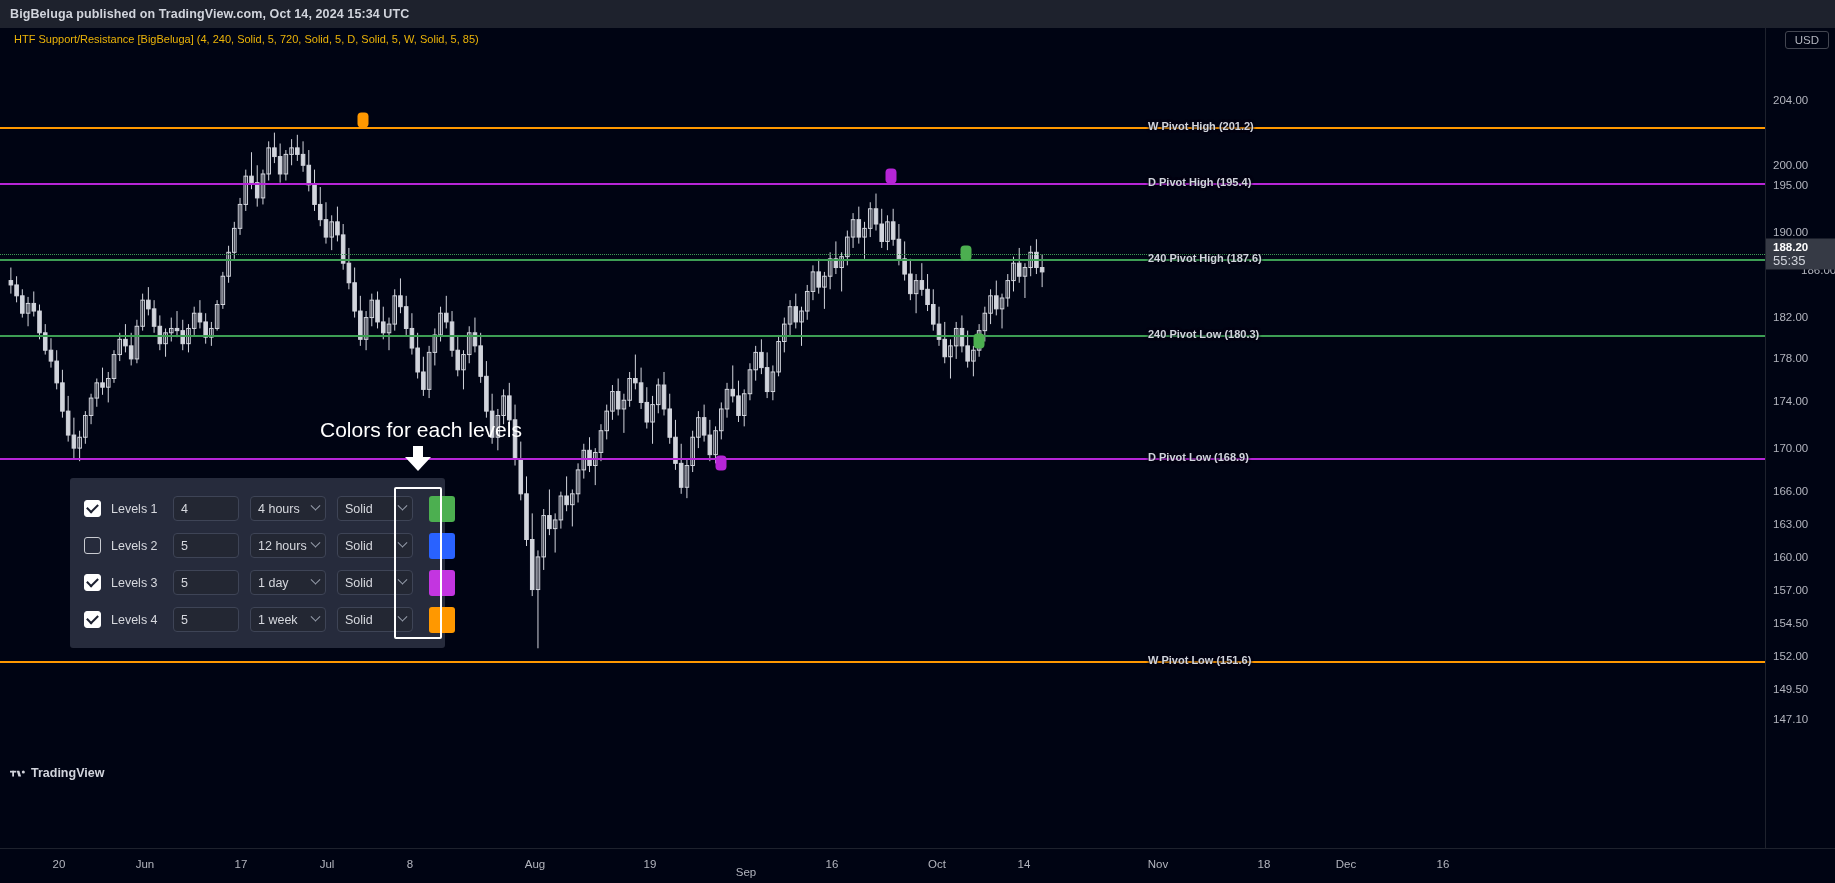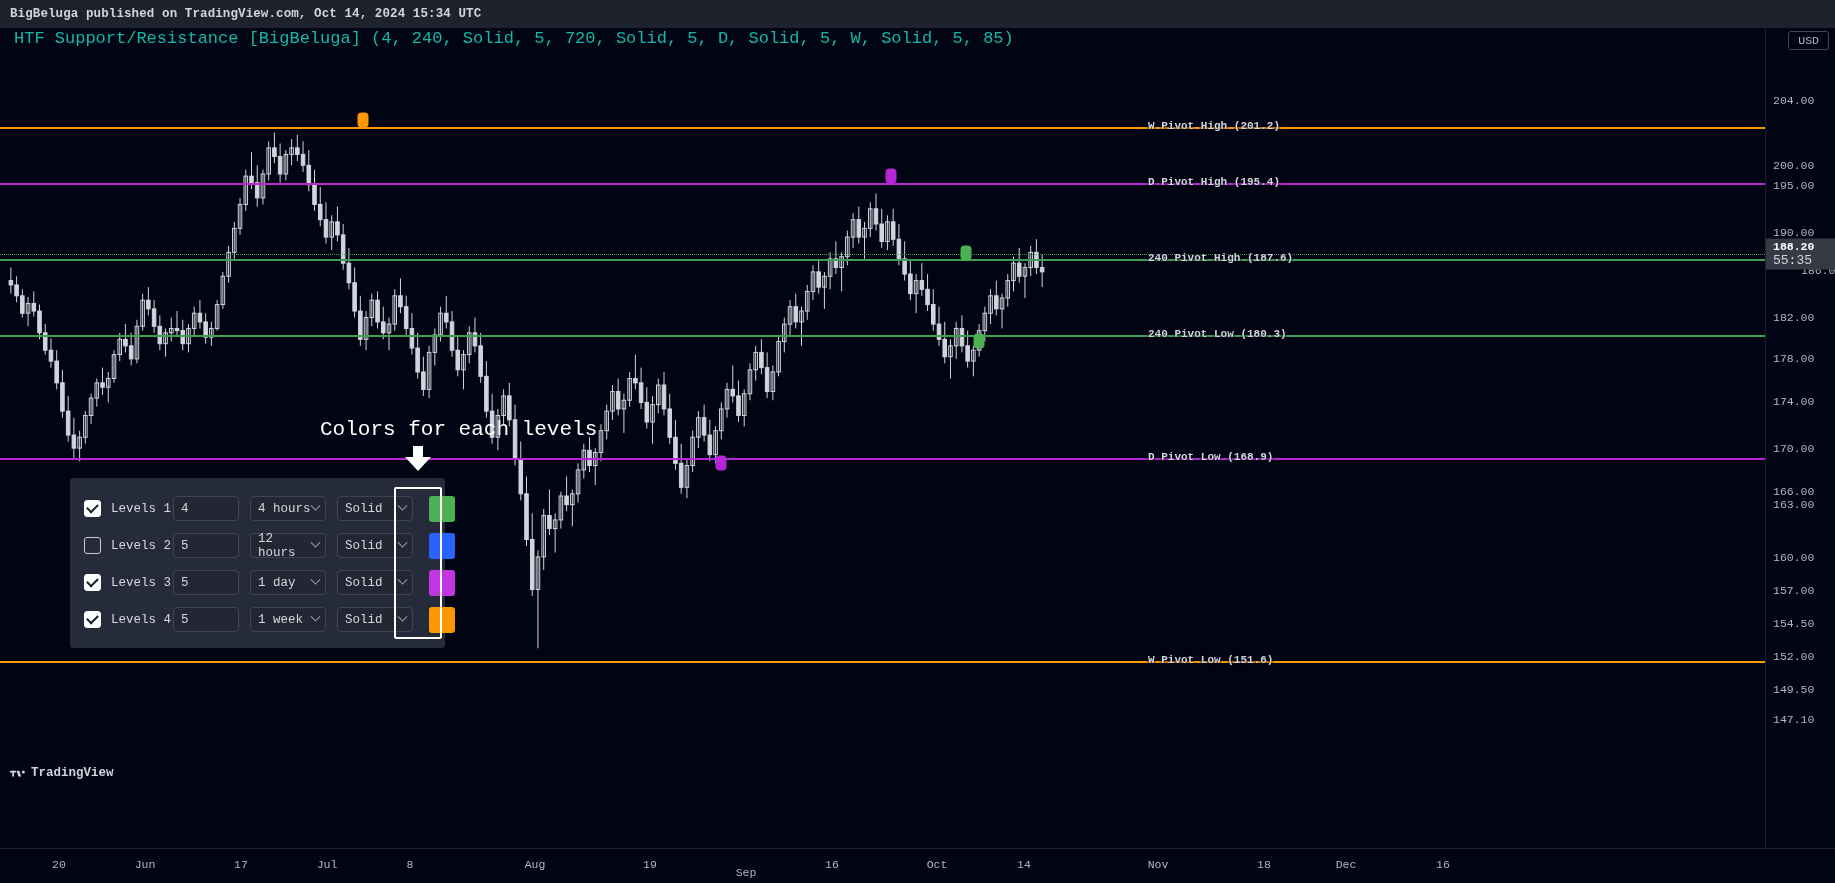--- a/index.html
+++ b/index.html
@@ -2,39 +2,39 @@
 <html><head>
 <meta charset="utf-8">
 <style>
   * { box-sizing: border-box; margin: 0; padding: 0; }
   html, body {
     width: 1835px; height: 883px;
     background: #131722;
     font-family: "Liberation Sans", sans-serif;
     overflow: hidden;
   }
-  #root { position: relative; width: 1835px; height: 784px; background: #000413; font-family: Liberation Mono, monospace; }
+  #root { position: relative; width: 1835px; height: 784px; background: #000413; }
 
   
   .topbar {
     position: absolute; left: 0; top: 0; width: 1835px; height: 28px;
     background: #1e222d; color: #d1d4dc;
     font-size: 12.5px; font-weight: bold;
     display: flex; align-items: center; padding-left: 10px;
     letter-spacing: .1px;
   }
 
   
   .pane {
     position: absolute; left: 0; top: 28px; width: 1765px; height: 820px;
     background: #000413; overflow: hidden;
   }
   .legend { position: absolute; left: 14px; top: 3px; z-index: 30; }
   .legend .l1 { color: #d1d4dc; font-size: 12.5px; line-height: 16px; }
-  .legend .l2 { color: #14b8a6; font-size: 17px; line-height: 16px; }
+  .legend .l2 { color: #eab308; font-size: 11px; line-height: 16px; }
 
   
   .pricescale {
     position: absolute; left: 1765px; top: 28px; width: 70px; height: 820px;
     background: #000413; border-left: 1px solid #1e222d;
   }
   .ptick {
     position: absolute; left: 0; width: 70px; text-align: left;
     padding-left: 7px;
     color: #b2b5be; font-size: 11.5px; transform: translateY(-50%);
@@ -630,21 +630,21 @@
   <div class="ptick" style="top: 72px;">204.00</div>
       <div class="ptick" style="top: 110px; margin-top: 27px;">200.00</div>
       <div class="ptick" style="top: 157px;">195.00</div>
       <div class="ptick" style="top: 204px;">190.00</div>
       <div class="ptick" style="top: 242px; margin-left: 28px;">186.00</div>
       <div class="ptick" style="top: 289px;">182.00</div>
       <div class="ptick" style="top: 330px;">178.00</div>
       <div class="ptick" style="top: 373px;">174.00</div>
       <div class="ptick" style="top: 420px;">170.00</div>
       <div class="ptick" style="top: 463px;">166.00</div>
-      <div class="ptick" style="top: 476px;">163.00</div>
+      <div class="ptick" style="top: 496px;">163.00</div>
       <div class="ptick" style="top: 529px;">160.00</div>
       <div class="ptick" style="top: 562px;">157.00</div>
       <div class="ptick" style="top: 595px;">154.50</div>
       <div class="ptick" style="top: 628px;">152.00</div>
       <div class="ptick" style="top: 661px;">149.50</div>
       <div class="ptick" style="top: 691px;">147.10</div>
       <div class="pbadge" style="top: 226px;">
         <div>188.20</div>
         <div class="cd">55:35</div>
       </div>

